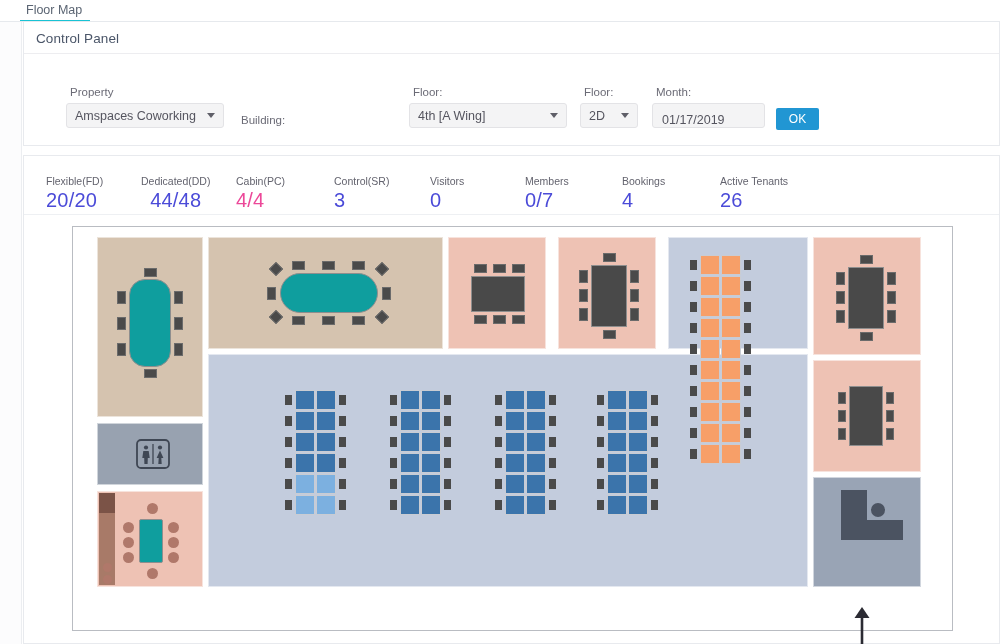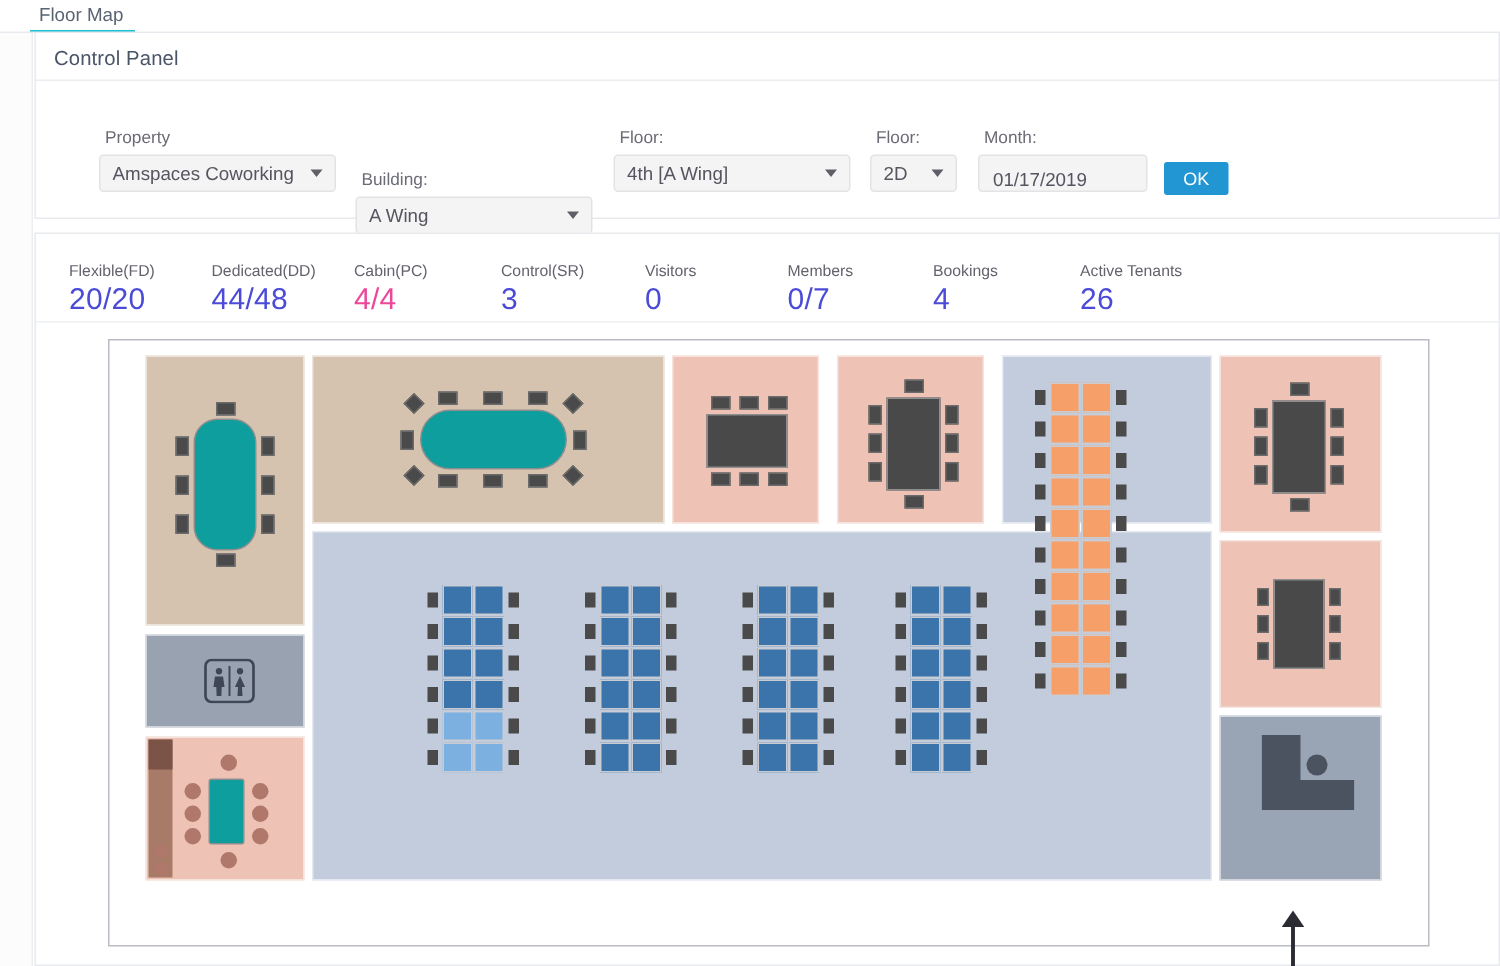--- a/index.html
+++ b/index.html
@@ -154,24 +154,20 @@
   <div id="cp-fields">
       <div class="field" style="left: 42px; width: 158px;">
         <span class="field-label">Property</span>
         <div class="select-box" style="width: 158px;">
           <span class="val">Amspaces Coworking</span>
           <span class="caret"></span>
         </div>
       </div>
       <div class="field" style="left: 213px; width: 158px; margin-top: 28px;">
         <span class="field-label">Building:</span>
-        <div class="select-box" style="width: 158px;">
-          <span class="val">A Wing</span>
-          <span class="caret"></span>
-        </div>
       </div>
       <div class="field" style="left: 385px; width: 158px;">
         <span class="field-label">Floor:</span>
         <div class="select-box" style="width: 158px;">
           <span class="val">4th [A Wing]</span>
           <span class="caret"></span>
         </div>
       </div>
       <div class="field" style="left: 556px; width: 58px;">
         <span class="field-label">Floor:</span>
@@ -189,21 +185,21 @@
     </div>
   <button id="ok-button">OK</button>
 </div>
 
 <div id="map-card">
   <div id="stats">
       <div class="stat" style="left: 22px;">
         <span class="stat-label">Flexible(FD)</span>
         <span class="stat-value" style="color: rgb(75, 75, 216);">20/20</span>
       </div>
-      <div class="stat" style="left: 117px;">
+      <div class="stat" style="left: 117px; text-align: center;">
         <span class="stat-label">Dedicated(DD)</span>
         <span class="stat-value" style="color: rgb(75, 75, 216);">44/48</span>
       </div>
       <div class="stat" style="left: 212px;">
         <span class="stat-label">Cabin(PC)</span>
         <span class="stat-value" style="color: #ec4899;">4/4</span>
       </div>
       <div class="stat" style="left: 310px;">
         <span class="stat-label">Control(SR)</span>
         <span class="stat-value" style="color: rgb(75, 75, 216);">3</span>

